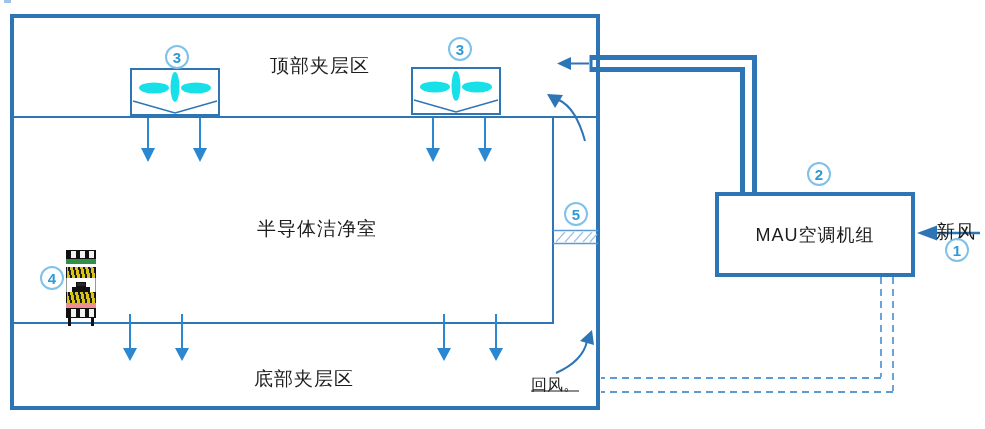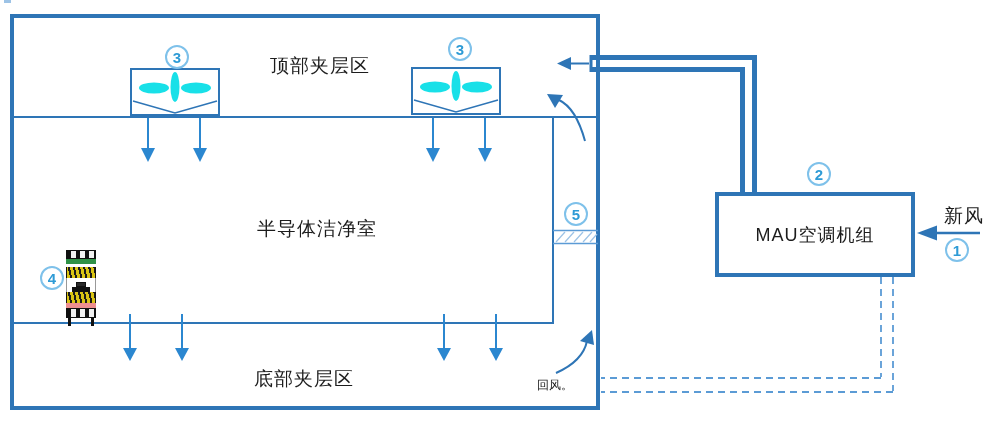--- a/index.html
+++ b/index.html
@@ -26,21 +26,21 @@
     left:715px;top:192px;width:200px;height:85px;
     border:4px solid #2E75B6;box-sizing:border-box;background:#fff;
     display:flex;align-items:center;justify-content:center;
   }
   
   .lbl{
     position:absolute;transform:translate(-50%,-50%);
     font-size:19px;color:#1c1c1c;white-space:nowrap;letter-spacing:1px;
   }
   .lbl-mau{position:static;transform:none;font-size:18px;color:#1c1c1c;letter-spacing:1px;white-space:nowrap;}
-  .lbl-sm{font-size:12px;letter-spacing:0;}
+  .lbl-sm{font-size:16px;letter-spacing:0;text-decoration:underline;}
   
   .badge{
     position:absolute;width:24px;height:24px;box-sizing:border-box;
     border:2px solid #7EC1EA;border-radius:50%;
     color:#2E9BD6;font-weight:bold;font-size:15px;
     display:flex;align-items:center;justify-content:center;
     background:transparent;
   }
   
   .overlay{position:absolute;left:0;top:0;width:985px;height:429px;pointer-events:none;}
@@ -199,21 +199,21 @@
     <div class="t-row t-pink"></div>
     <div class="t-row t-win2"></div>
     <div class="t-leg t-leg-l"></div>
     <div class="t-leg t-leg-r"></div>
   </div>
 
   <div class="lbl" style="left:320px;top:54px;margin-top:12px;">顶部夹层区</div>
   <div class="lbl" style="left:304px;top:379px;">底部夹层区</div>
   <div class="lbl" style="left:317px;top:229px;">半导体洁净室</div>
   <div class="lbl lbl-sm" style="left:555px;top:385px;">回风。</div>
-  <div class="lbl" style="left:956px;top:216px;margin-left:8px;">新风</div>
+  <div class="lbl" style="left:956px;top:232px;">新风</div>
 
   <div class="badge" style="left:165px;top:45px;">3</div>
   <div class="badge" style="left:448px;top:37px;">3</div>
   <div class="badge" style="left:807px;top:162px;">2</div>
   <div class="badge" style="left:945px;top:238px;">1</div>
   <div class="badge" style="left:40px;top:266px;">4</div>
   <div class="badge" style="left:564px;top:202px;">5</div>
 
 </div>
 

